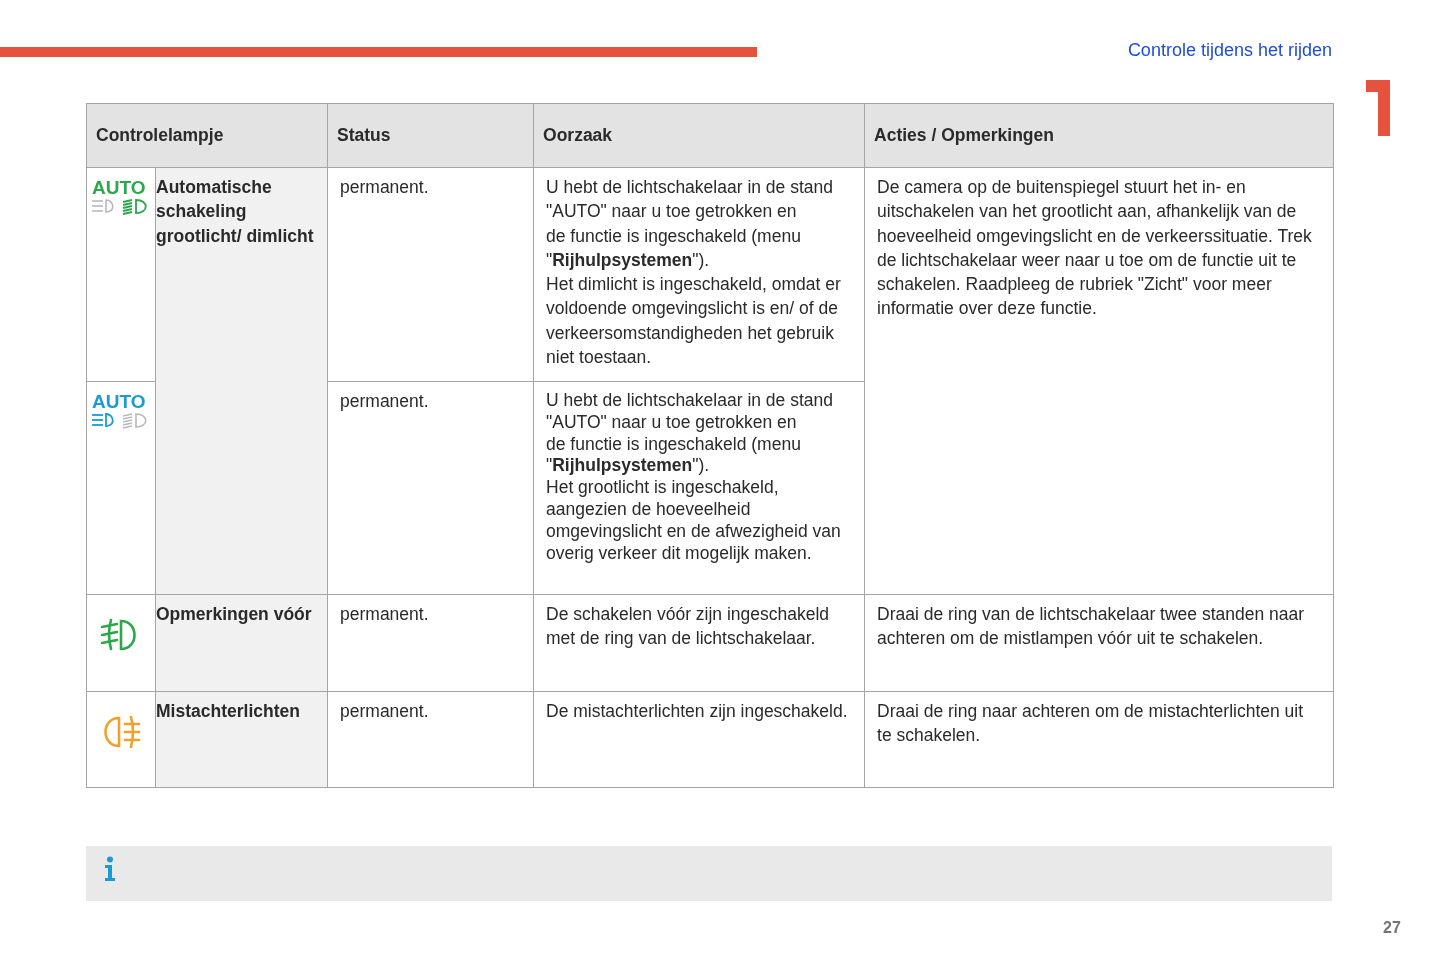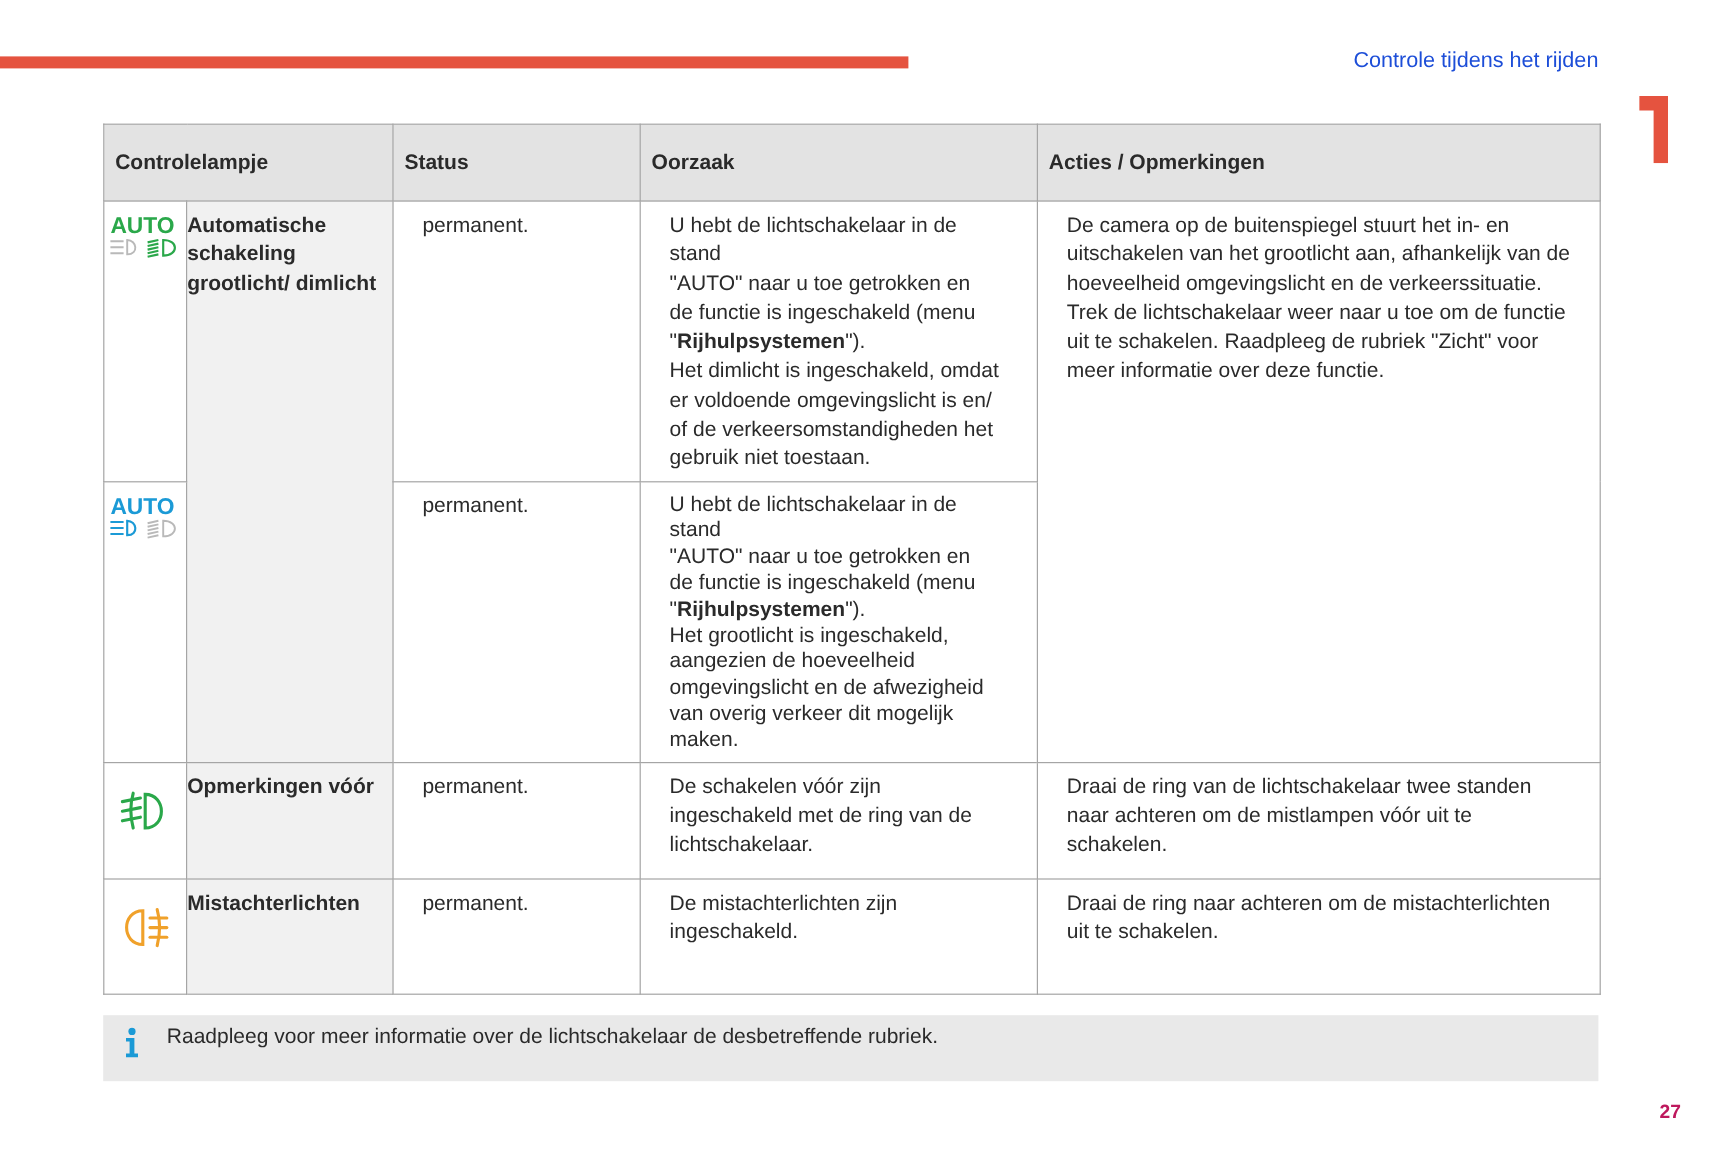--- a/index.html
+++ b/index.html
@@ -17,36 +17,36 @@
     }
     table.lamp-table th, table.lamp-table td {
       border: 1.5px solid #a5a5a5; vertical-align: top; text-align: left;
     }
     table.lamp-table th {
       background: #e3e3e3; font-weight: bold; height: 64px; vertical-align: middle;
       padding: 0 9px; font-size: 17.5px; color: #2a2a2a;
     }
     td.icon-cell { padding: 8px 2px 0 4px; }
     td.label-cell { background: #f1f1f1; font-weight: bold; padding: 7px 0; }
-    td.text-cell { padding: 7px 24px; }
+    td.text-cell { padding: 7px 12px; }
     td.compact { line-height: 21.8px; padding-top: 8px; }
 
     .auto-icon { display: block; width: 62px; height: 44px; }
     .fog-icon { display: block; width: 44px; height: 36px; margin: 14px 0 0 8px; }
 
     b.menu { font-weight: bold; }
 
     .info-box {
       position: absolute; left: 86px; top: 846px; width: 1246px; height: 55px;
       background: #e9e9e9;
     }
     .info-icon { position: absolute; left: 16px; top: 10px; width: 16px; height: 26px; }
     .info-text { position: absolute; left: 53px; top: 7px; font-size: 17.5px; color: #2a2a2a; }
 
-    .page-number { position: absolute; left: 1383px; top: 919px; font-size: 16px; font-weight: bold; color: #be185d; }
+    .page-number { position: absolute; left: 1383px; top: 919px; font-size: 16px; font-weight: bold; color: #737373; }
   </style>
 </head>
 <body>
 
 <div class="top-bar"></div>
 <div class="running-header">Controle tijdens het rijden</div>
 <svg class="chapter-number" viewBox="0 0 30 56">
   <path d="M0 0 H24 V56 H12 V12 H0 Z" fill="#e5533f"></path>
 </svg>
 
@@ -160,16 +160,15 @@
       <td class="text-cell">Draai de ring naar achteren om de mistachterlichten uit te schakelen.</td>
     </tr>
   </tbody>
 </table>
 
 <div class="info-box">
   <svg class="info-icon" viewBox="0 0 16 26">
     <circle cx="8" cy="3.5" r="3" fill="#1b9ad6"></circle>
     <path d="M3 9 H10 V22 H13 V25 H3 V22 H6 V12 H3 Z" fill="#1b9ad6"></path>
   </svg>
-  <div class="info-text">Raadpleeg voor meer informatie over de lichtschakelaar de desbetreffende rubriek.</div>
 </div>
 
 <div class="page-number">27</div>
 
 </body></html>

